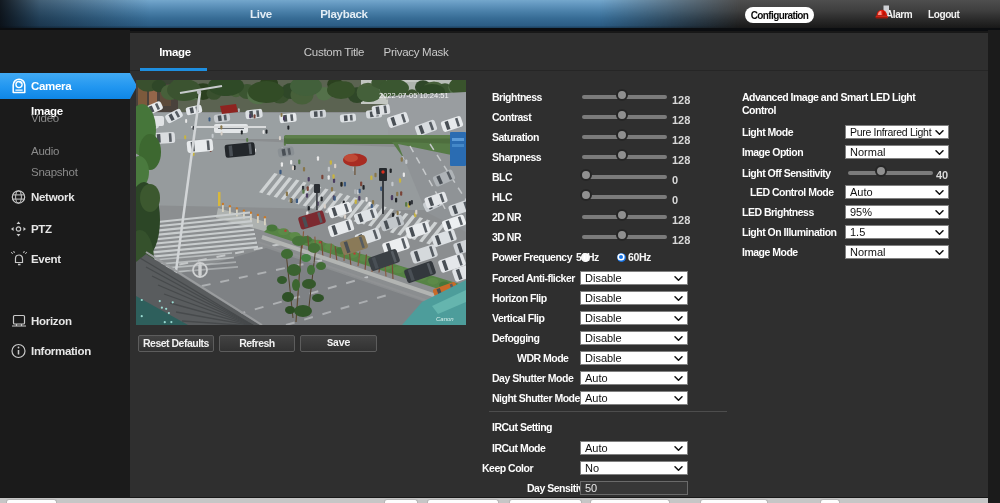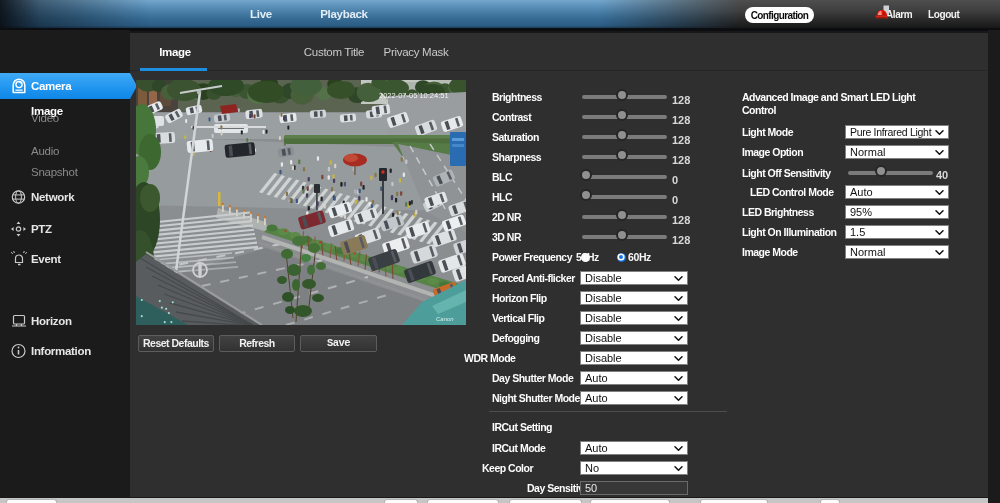--- a/index.html
+++ b/index.html
@@ -780,21 +780,21 @@
           <path d="M1 2.7 L4.5 6.2 L8 2.7" stroke="#111" stroke-width="1.5" stroke-linecap="round" stroke-linejoin="round"></path>
         </svg>
       </div>
     <div class="lbl" style="left:492px;top:332px;">Defogging</div>
     <div class="sel" style="left:580px;top:331px;width:108px;">
         <span class="st" style="">Disable</span>
         <svg width="9" height="9" viewBox="0 0 9 9" fill="none">
           <path d="M1 2.7 L4.5 6.2 L8 2.7" stroke="#111" stroke-width="1.5" stroke-linecap="round" stroke-linejoin="round"></path>
         </svg>
       </div>
-    <div class="lbl" style="left:464px;top:352px;">WDR Mode</div>
+    <div class="lbl" style="left:517px;top:352px;">WDR Mode</div>
     <div class="sel" style="left:580px;top:351px;width:108px;">
         <span class="st" style="">Disable</span>
         <svg width="9" height="9" viewBox="0 0 9 9" fill="none">
           <path d="M1 2.7 L4.5 6.2 L8 2.7" stroke="#111" stroke-width="1.5" stroke-linecap="round" stroke-linejoin="round"></path>
         </svg>
       </div>
     <div class="lbl" style="left:492px;top:372px;">Day Shutter Mode</div>
     <div class="sel" style="left:580px;top:371px;width:108px;">
         <span class="st" style="">Auto</span>
         <svg width="9" height="9" viewBox="0 0 9 9" fill="none">

